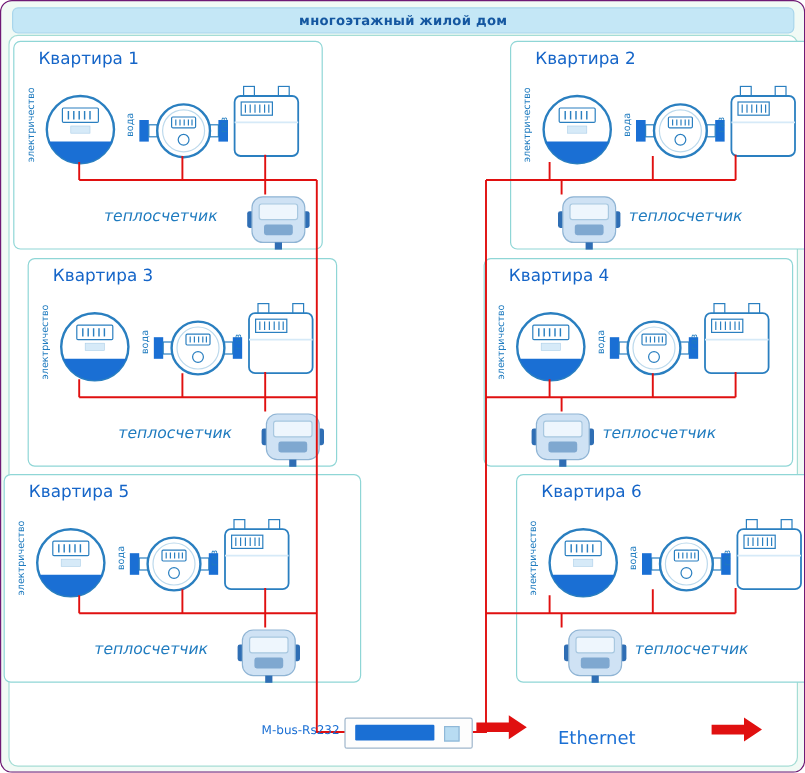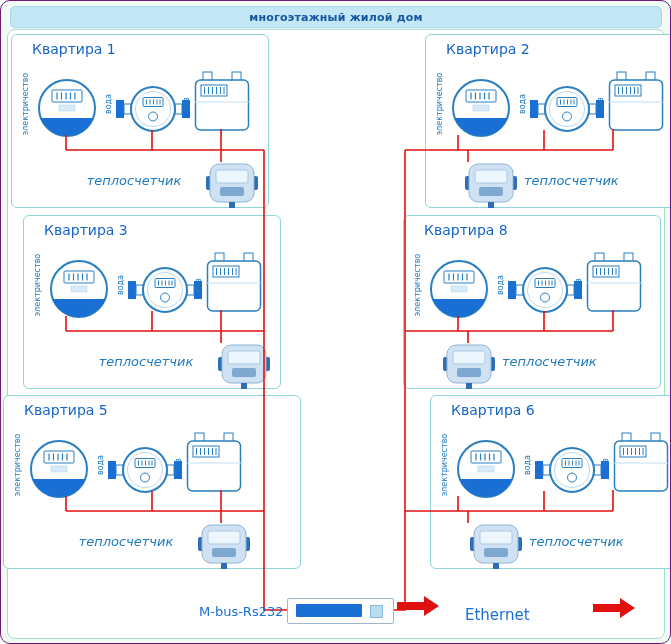--- a/index.html
+++ b/index.html
@@ -58,21 +58,21 @@
   .converter .bar{
     position:absolute;left:8px;top:5px;width:66px;height:13px;
     background:#1a6fd4;border-radius:1px;
   }
   .converter .port{
     position:absolute;left:82px;top:6px;width:11px;height:11px;
     background:#b8dcf2;border:1px solid #8fb8d8;
   }
   .mbus-label{
     position:absolute;left:198px;top:603px;width:84px;text-align:right;
-    font-size:13px;color:#1a6fd4;white-space:nowrap;
+    font-size:10px;color:#1a6fd4;white-space:nowrap;
   }
   .out-line1{
     position:absolute;left:447px;top:584px;
     font-size:15px;color:#1a6fd4;white-space:nowrap;
   }
   .out-line2{
     position:absolute;left:464px;top:605px;
     font-size:15px;color:#1a6fd4;white-space:nowrap;
   }
 </style>
@@ -177,21 +177,21 @@
     <div class="vlabel l-elec">электричество</div>
     <div class="vlabel l-water">вода</div>
     <div class="vlabel l-gas">газ</div>
     <div class="heat-label">теплосчетчик</div>
     <svg class="heat-dev" width="54" height="48">
         <use href="#sym-heat"></use>
       </svg>
   </div>
 
   <div class="apartment right" style="left:402px;top:214px;">
-    <div class="apt-title">Квартира 8</div>
+    <div class="apt-title">Квартира 4</div>
     <svg class="meter m-elec" width="62" height="62">
         <use href="#sym-elec"></use>
       </svg>
     <svg class="meter m-water" width="74" height="52">
         <use href="#sym-water"></use>
       </svg>
     <svg class="meter m-gas" width="56" height="62">
         <use href="#sym-gas"></use>
       </svg>
     <div class="vlabel l-elec">электричество</div>

